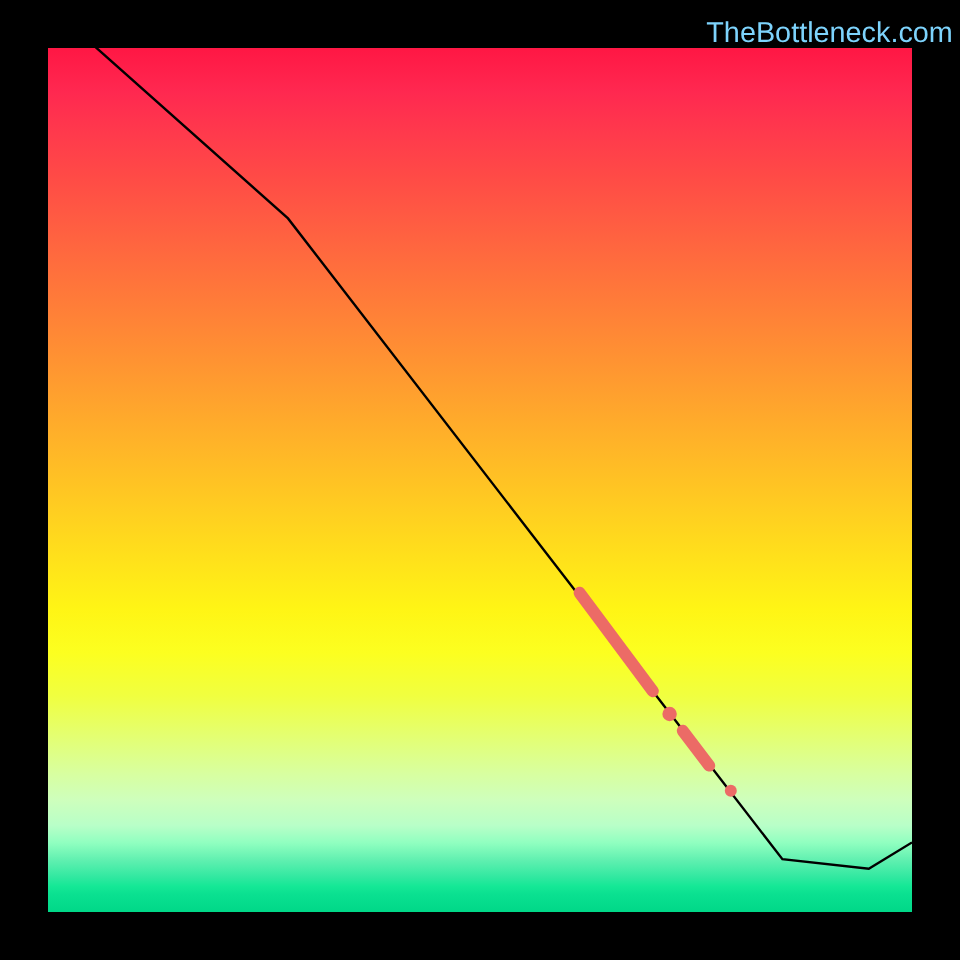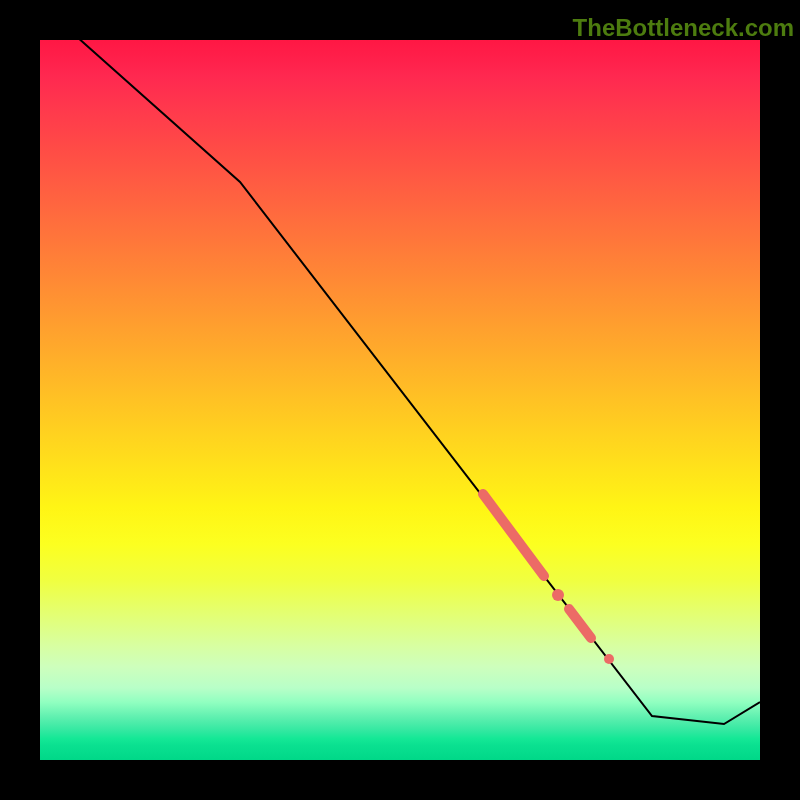--- a/index.html
+++ b/index.html
@@ -26,21 +26,21 @@
 #e0ff80 81%,
 #d8ffa0 84%,
 #ceffbc 87%,
 #b8ffc8 90%,
 #90ffc0 92%,
 #60f0b0 94%,
 #30e8a0 96%,
 #15e896 97%,
 #0ae090 98%,
 #00d888 100%)}
-.watermark{position:absolute;right:6px;top:14px;color:#4d7c0f;font-size:24px;font-weight:700}
+.watermark{position:absolute;right:6px;top:14px;color:#7dd3fc;font-size:24px;font-weight:400}
 .curve{position:absolute;inset:0}
 .curve path{fill:none;stroke:#000;stroke-width:2}
 .highlight{position:absolute;inset:0}
 .highlight .seg{fill:none;stroke:#ec6b66;stroke-width:10;stroke-linecap:round}
 .highlight .dot{fill:#ec6b66}
 </style>
 </head>
 <body>
 
 <div class="chart-area">

